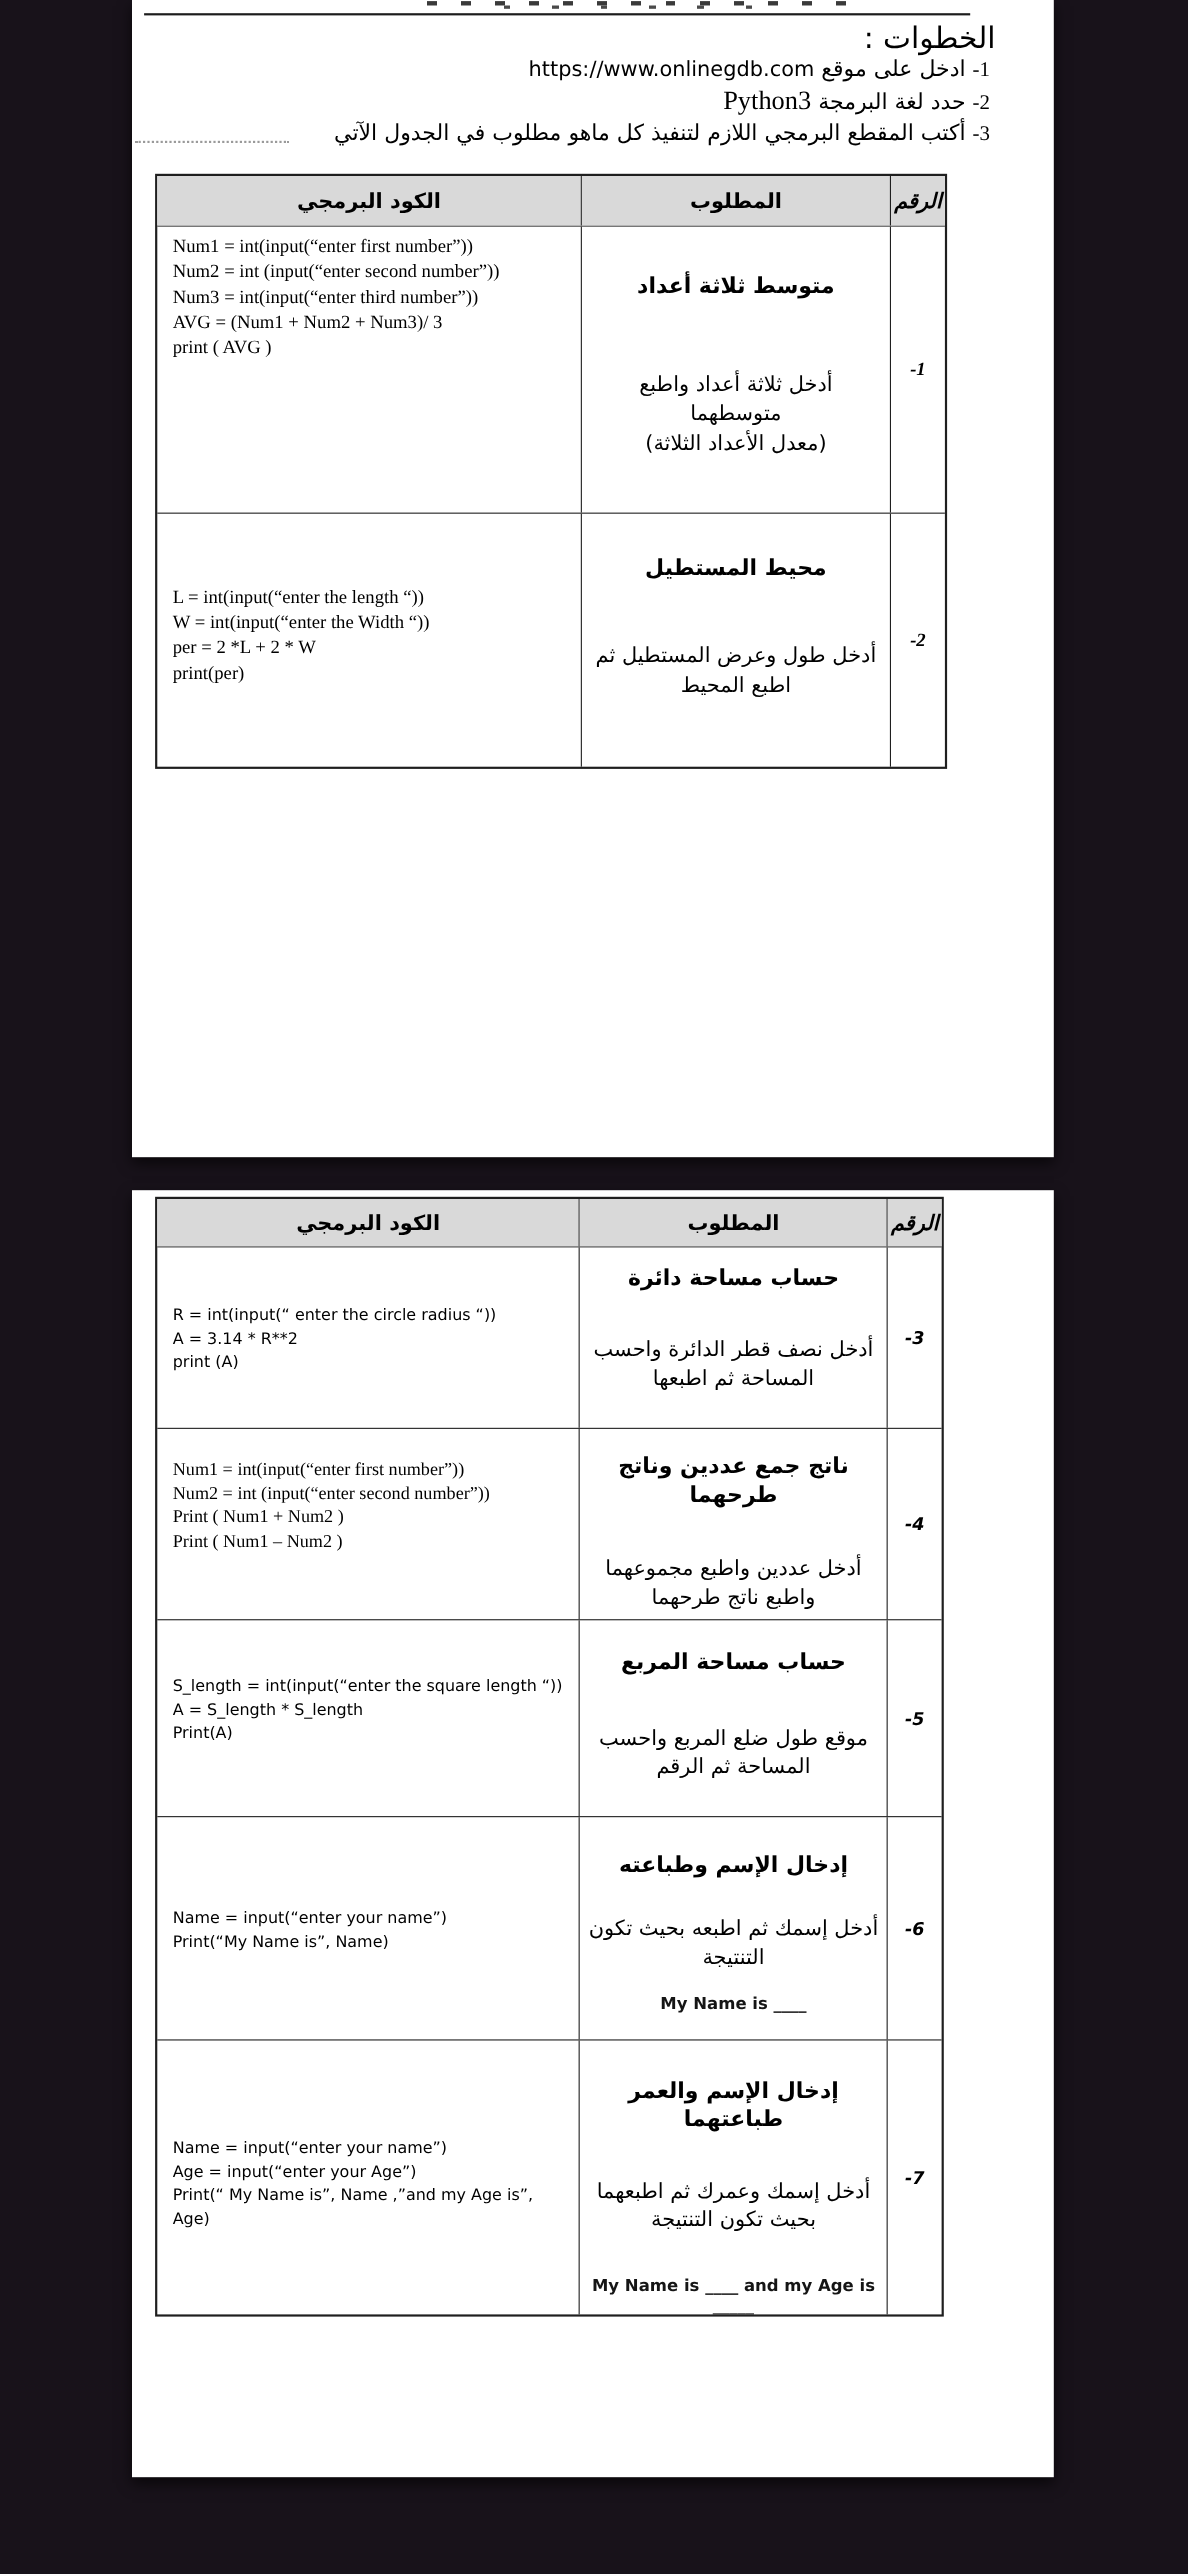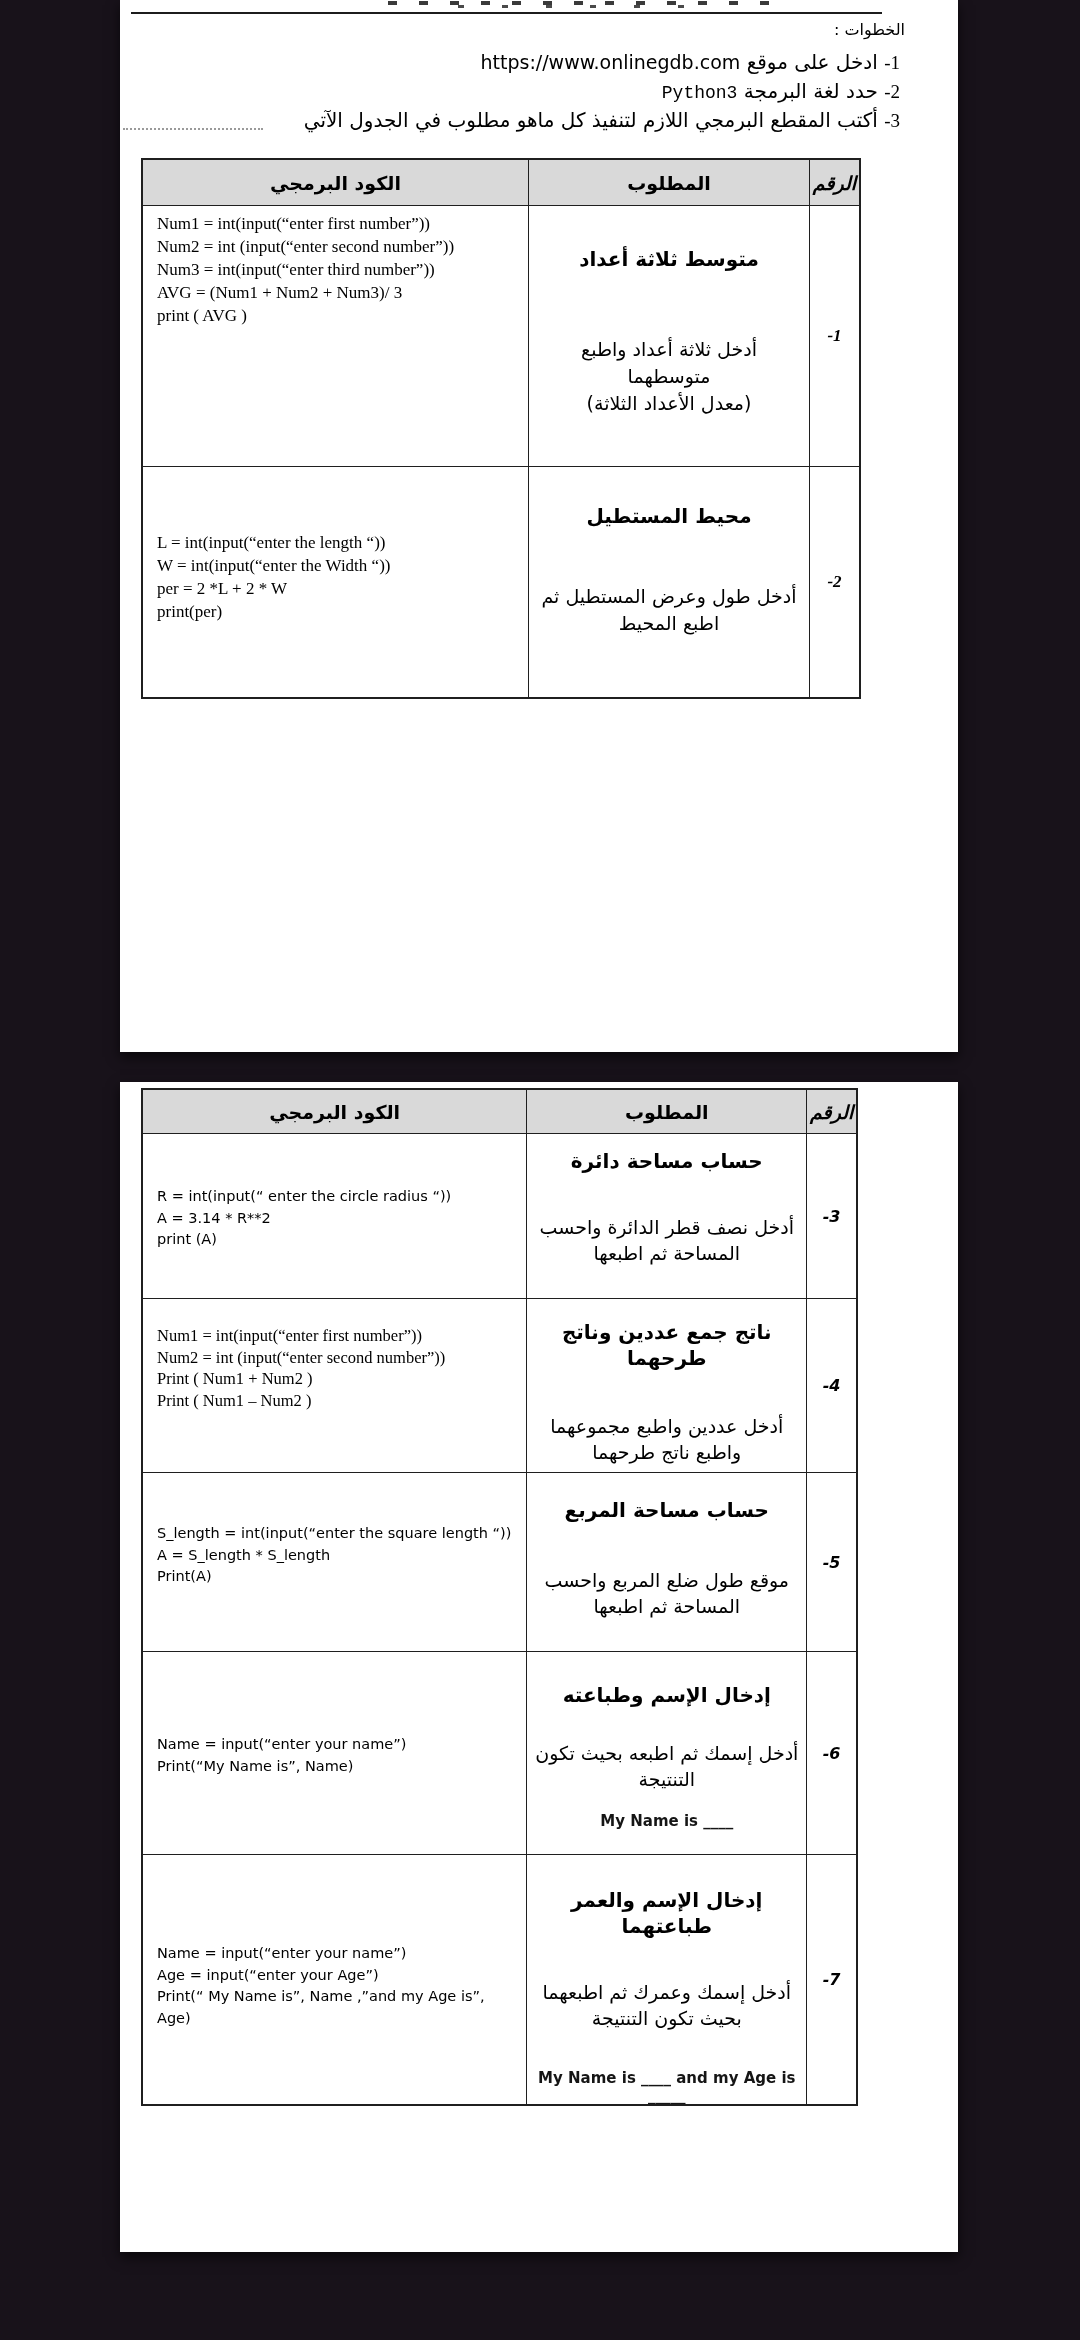--- a/index.html
+++ b/index.html
@@ -10,25 +10,25 @@
   .page1{top:0;height:1052px;}
   .page2{top:1082px;height:1170px;}
 
   
   .fragbar{position:absolute;top:1px;right:170px;width:400px;height:4px;
            background:repeating-linear-gradient(90deg,#3a3a3a 0 9px,transparent 9px 31px);}
   .fragbar2{position:absolute;top:5px;right:240px;width:260px;height:3px;
            background:repeating-linear-gradient(90deg,#4a4a4a 0 6px,transparent 6px 44px);}
   .rule{position:absolute;left:11px;top:12px;width:751px;height:2px;background:#1c1c1c;}
 
-  .steps-title{position:absolute;top:20px;right:53px;direction:rtl;font-size:16px;}
+  .steps-title{position:absolute;top:20px;right:53px;direction:rtl;font-size:27px;}
   .step{position:absolute;right:58px;direction:rtl;font-size:20px;white-space:nowrap;}
   .step .num{display:inline-block;direction:ltr;font-family:"Liberation Serif",serif;font-size:19px;}
   .latin-sans{direction:ltr;display:inline-block;font-family:"DejaVu Sans",sans-serif;font-size:19px;}
-  .latin-serif{direction:ltr;display:inline-block;font-family:Liberation Mono, monospace;font-size:18px;}
+  .latin-serif{direction:ltr;display:inline-block;font-family:Liberation Serif, serif;font-size:24px;}
   .dotted{position:absolute;left:3px;top:128px;width:140px;border-top:2px dotted #9a9a9a;}
 
   
   .tbl{position:absolute;border:2px solid #1f1f1f;background:#fff;}
   .tr{display:flex;border-top:1px solid #1f1f1f;}
   .tr:first-child{border-top:none;}
   .td{border-right:1px solid #1f1f1f;box-sizing:border-box;overflow:hidden;}
   .td:last-child{border-right:none;}
   .c-code{width:386px;}
   .c-req{width:281px;}
@@ -179,21 +179,21 @@
       </div>
 
       <div class="tr" style="height:178px">
         <div class="td c-code">
           <div class="code" style="padding-top:50px">S_length = int(input(“enter the square length “))
 A = S_length * S_length
 Print(A)</div>
         </div>
         <div class="td c-req req-cell">
           <div class="req-title" style="margin-top:24px">حساب مساحة المربع</div>
-          <div class="req-desc" style="margin-top:44px"><span class="b">موقع</span> <span>طول ضلع المربع واحسب المساحة ثم اطبعها</span></div>
+          <div class="req-desc" style="margin-top:44px"><span class="b">موقع</span> <span>طول ضلع المربع واحسب المساحة ثم الرقم</span></div>
         </div>
         <div class="td c-num num-cell">
           <span>-5</span>
         </div>
       </div>
 
       <div class="tr" style="height:202px">
         <div class="td c-code">
           <div class="code" style="padding-top:82px">Name = input(“enter your name”)
 Print(“My Name is”, Name)</div>

